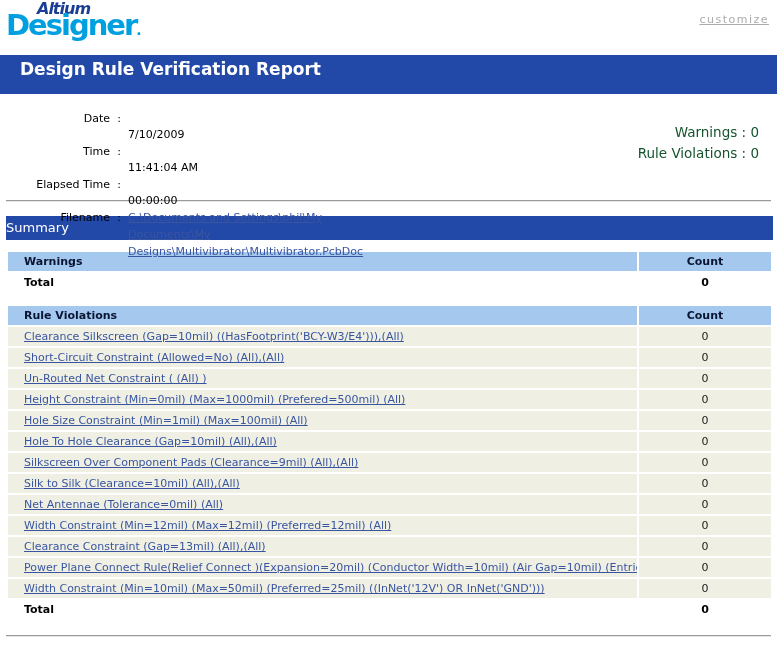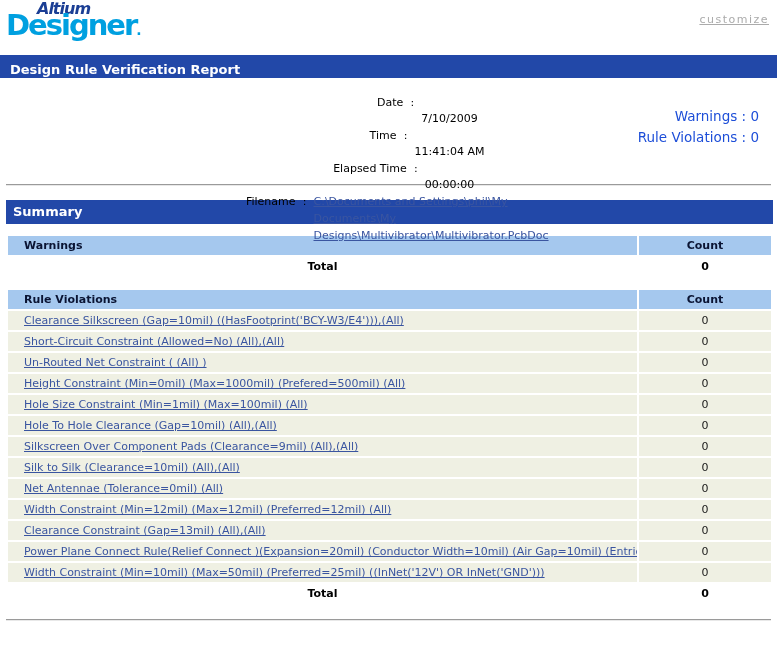--- a/index.html
+++ b/index.html
@@ -19,57 +19,57 @@
     display:block;color:var(--logo-bright,#00A0E0);font-weight:bold;
     font-size:29px;letter-spacing:-2px;
   }
   .logo-dot{color:var(--logo-bright,#00A0E0);font-size:14px;}
   .customize{
     position:absolute;top:13px;right:8px;color:#ABABAB;text-decoration:underline;
     font-size:11px;letter-spacing:1.5px;cursor:pointer;
   }
   
   .title-bar{
-    height:23px;background:var(--bar-blue,#2248A8);color:#fff;
-    font-weight:bold;font-size:13px;line-height:29px;padding-left:10px;
+    height:39px;background:var(--bar-blue,#2248A8);color:#fff;
+    font-weight:bold;font-size:17px;line-height:29px;padding-left:20px;
   }
   
   .info{position:relative;margin:16px 6px 0 6px;height:90px;}
-  .info-row{display:flex;line-height:17px;justify-content:center;}
+  .info-row{display:flex;line-height:17px;}
   .info-label{width:104px;text-align:right;}
   .info-colon{width:18px;text-align:center;}
   .info-value{white-space:pre;margin-top:16px;}
   .info-link{
     color:var(--link-blue,#3A55A0);text-decoration:underline;cursor:pointer;
     display:inline-block;max-width:272px;white-space:normal;
   }
   .counts{position:absolute;right:12px;top:12px;text-align:right;
-    font-size:13.5px;line-height:21px;color:#1d4ed8;}
+    font-size:13.5px;line-height:21px;color:#14532d;}
   
   .divider{margin:0 6px;height:0;border:0;
     border-top:1px solid #9a9a9a;border-bottom:1px solid #e8e8e8;}
   .divider.bottom{margin-top:14px;}
   
   .section-bar{
     margin:14px 4px 0 6px;height:24px;background:var(--bar-blue,#2248A8);
-    color:#fff;font-weight:bold;font-size:13px;line-height:24px;padding-left:7px;
+    color:#fff;font-weight:normal;font-size:13px;line-height:24px;
   }
   
   table.report{
     margin:10px 6px 0 6px;width:765px;table-layout:fixed;
     border-collapse:separate;border-spacing:2px;
   }
   table.report td{padding:4px 16px;line-height:11px;overflow:hidden;white-space:nowrap;}
   col.c-main{width:629px;}
   col.c-count{width:132px;}
   td.th{background:var(--header-blue,#A5C8EE);font-weight:bold;color:#0A1433;}
   td.th.count{text-align:center;}
   td.cell{background:var(--row-ivory,#EFF0E3);}
   td.cell.count{text-align:center;color:#1a1a1a;}
-  td.total-label{text-align:center;font-weight:bold;padding-right:7px;}
+  td.total-label{text-align:left;font-weight:bold;padding-right:7px;}
   td.total-value{text-align:center;font-weight:bold;}
   a.rule-link{color:var(--link-blue,#3A55A0);text-decoration:underline;cursor:pointer;}
 </style>
 </head>
 <body>
 
 <div class="top">
   <div class="logo">
     <span class="logo-top">Altium</span>
     <span class="logo-bottom"><span>Designer</span><span class="logo-dot">.</span></span>

